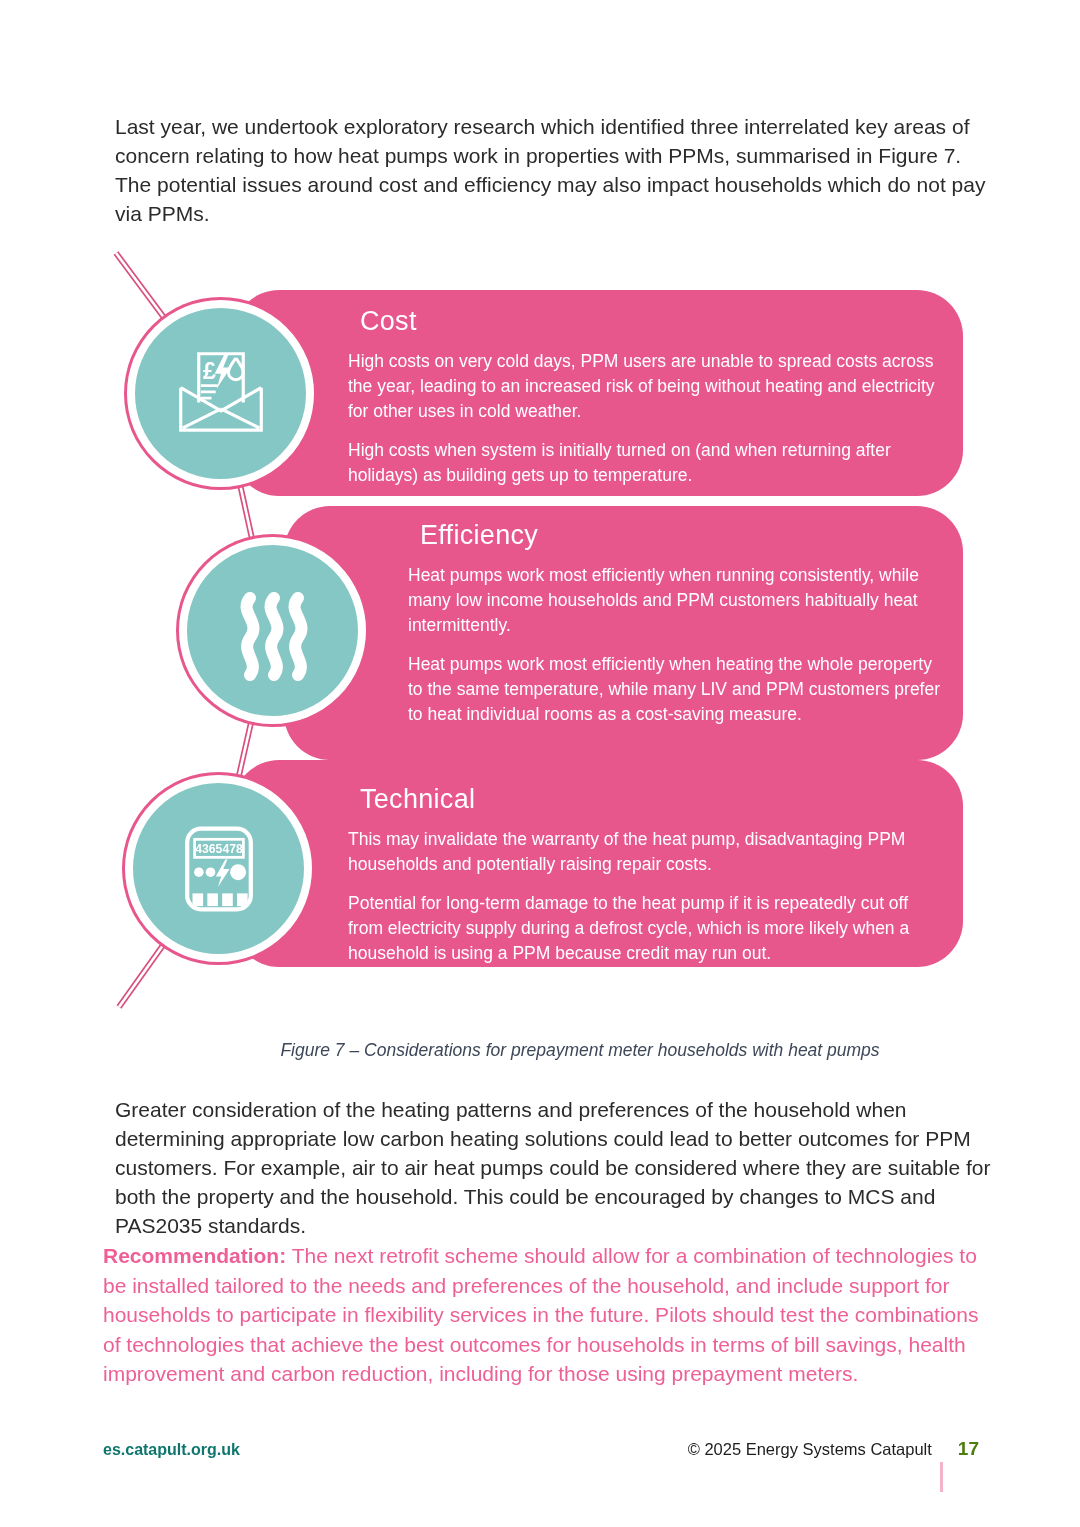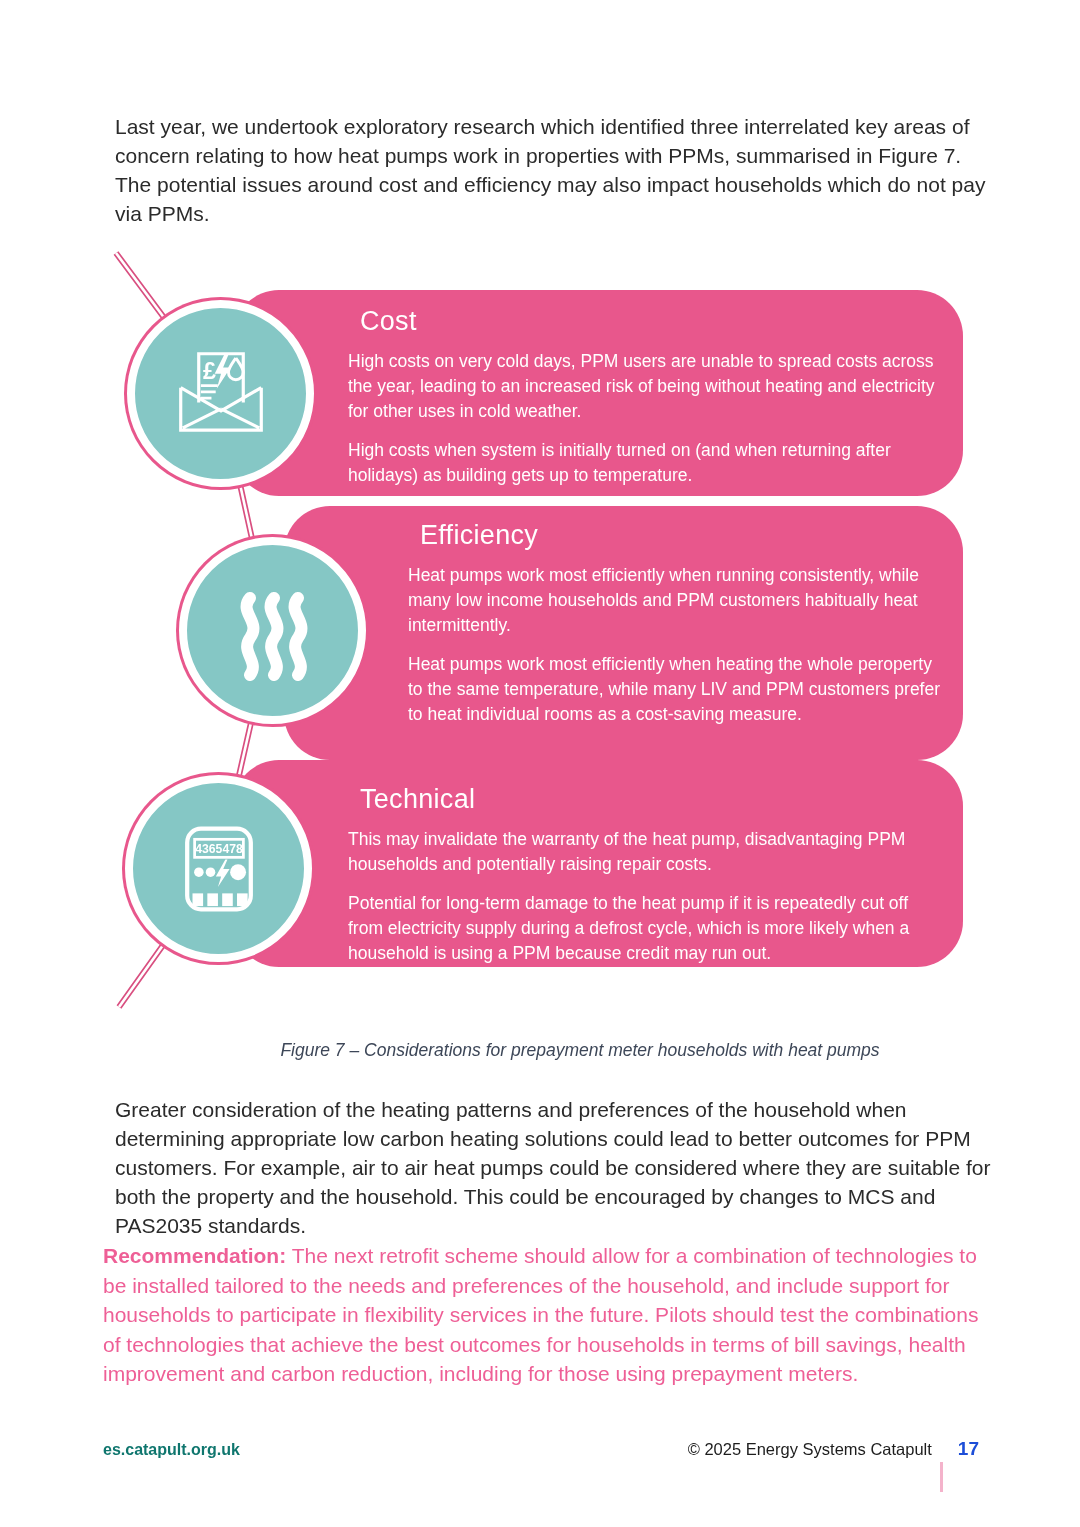--- a/index.html
+++ b/index.html
@@ -49,21 +49,21 @@
   }
   .recommendation strong { font-weight:700; }
 
   .footer {
     position:absolute; left:103px; top:1438px; width:876px;
     display:flex; justify-content:space-between; align-items:baseline;
   }
   .site { font-size:16px; font-weight:600; color:#0f766e; text-decoration:none; }
   .footer-right { display:flex; gap:26px; align-items:center; }
   .copyright { font-size:16.5px; color:#1d1d1d; }
-  .page-num { font-size:19px; font-weight:700; color:#1d4ed8; }
+  .page-num { font-size:19px; font-weight:700; color:#4d7c0f; }
   .page-tick { position:absolute; left:940px; top:1462px; width:3px; height:30px; background:#f4b3cb; }
 </style>
 </head>
 <body>
 
 <div class="page">
 
   <p class="body-text intro">Last year, we undertook exploratory research which identified three interrelated key areas of concern relating to how heat pumps work in properties with PPMs, summarised in Figure 7. The potential issues around cost and efficiency may also impact households which do not pay via PPMs.</p>
 
   <svg class="connector" width="1080" height="1527" viewBox="0 0 1080 1527">

